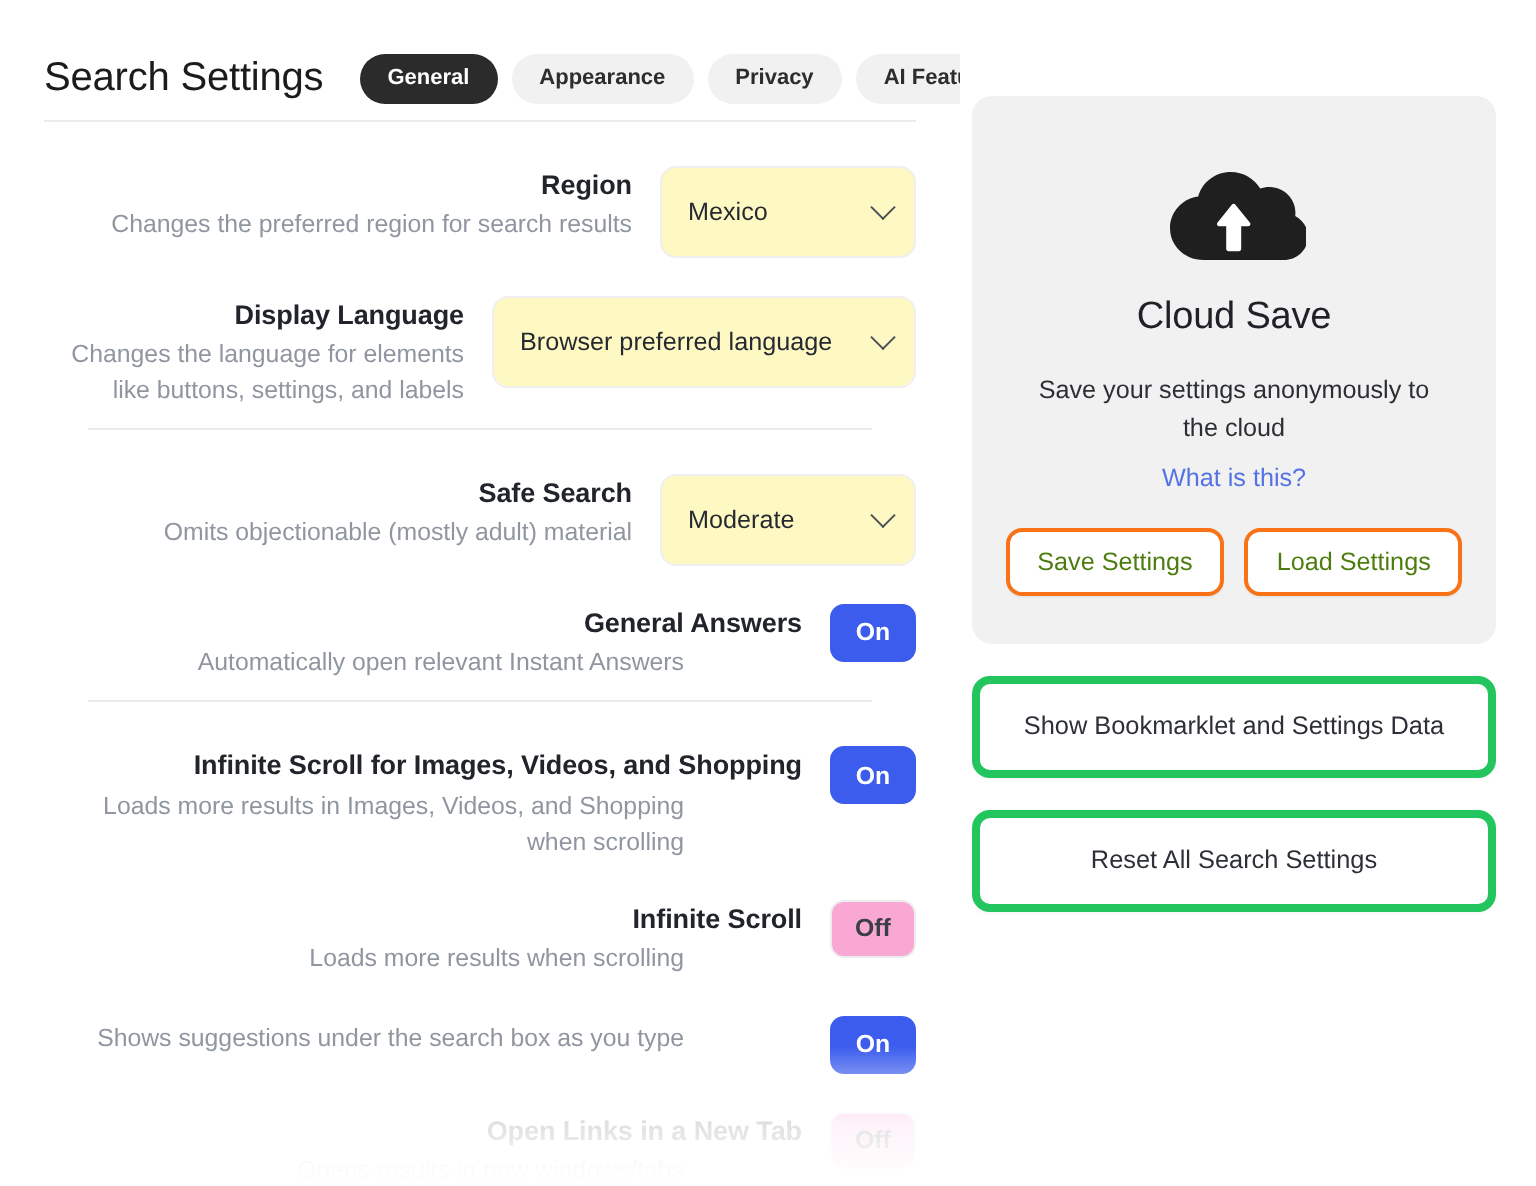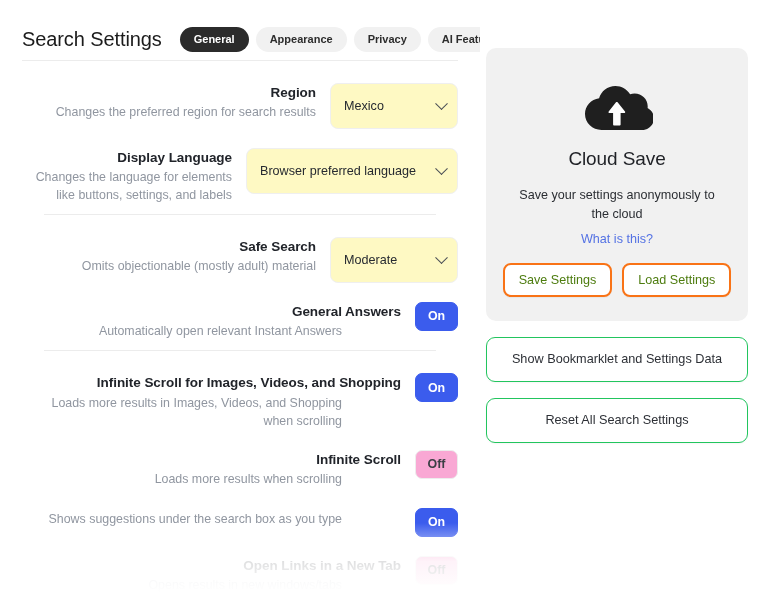--- a/index.html
+++ b/index.html
@@ -240,21 +240,21 @@
     cursor: pointer;
     box-shadow: 0 1px 1px rgba(0,0,0,0.045);
     white-space: nowrap;
     line-height: 1;
   }
 
   .wide-btn {
     display: block;
     width: 100%;
     background: #ffffff;
-    border: 1px solid #22c55e;
+    border: 4px solid #22c55e;
     border-radius: 9px;
     font-family: "Liberation Sans", sans-serif;
     font-size: 12.7px;
     color: #2d3036;
     padding: 15px 10px;
     margin-top: 16px;
     cursor: pointer;
     box-shadow: 0 1px 2px rgba(0,0,0,0.04);
     text-align: center;
     line-height: 1;

